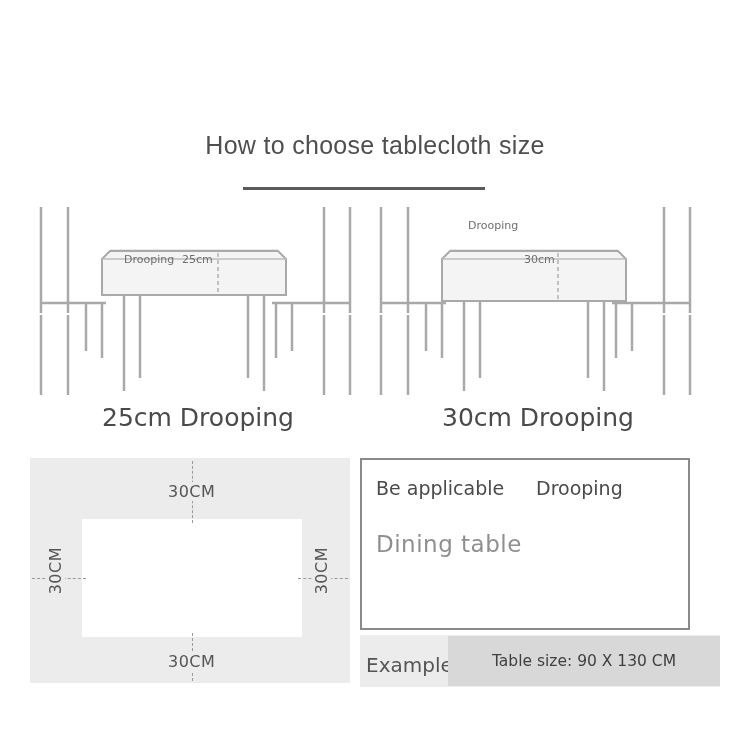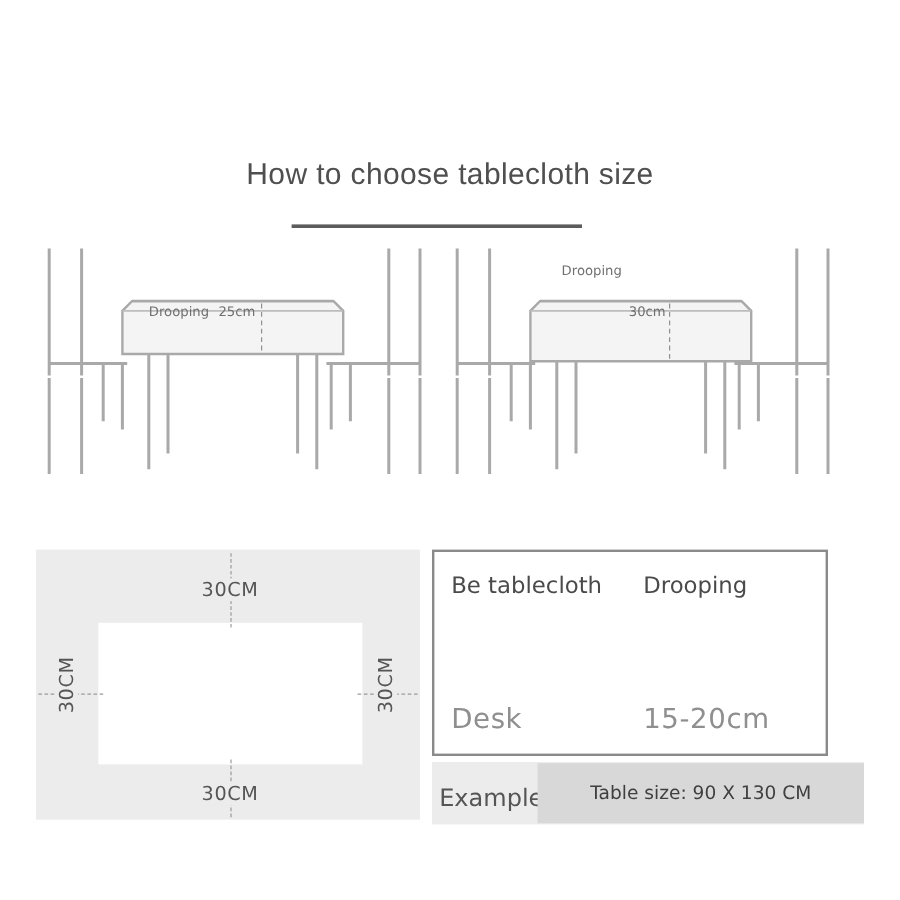--- a/index.html
+++ b/index.html
@@ -223,20 +223,21 @@
         <line x1="74" y1="56" x2="258" y2="56" stroke="#bdbdbd" stroke-width="1.5"></line>
       </g>
 
       <g>
         <line x1="190" y1="50" x2="190" y2="90" stroke="#8f8f8f" stroke-width="1" stroke-dasharray="4,3"></line>
         <text x="36" y="34" class="drooping-text" transform="translate(60,26)">Drooping</text>
         <text x="0" y="0" class="drooping-text" transform="translate(154,60)">25cm</text>
       </g>
     </svg>
   </div>
+  <div class="caption left">25cm Drooping</div>
 
   <div class="scene right">
     <svg width="340" height="200" viewBox="0 0 340 200">
       <g stroke="#a9a9a9" stroke-width="2.5" fill="none">
         <line x1="13" y1="4" x2="13" y2="110"></line>
         <line x1="40" y1="4" x2="40" y2="110"></line>
         <line x1="13" y1="100" x2="78" y2="100"></line>
         <line x1="13" y1="112" x2="13" y2="192"></line>
         <line x1="40" y1="112" x2="40" y2="192"></line>
         <line x1="74" y1="100" x2="74" y2="155"></line>
@@ -262,44 +263,42 @@
         <polygon points="82,48 250,48 258,56 258,98 74,98 74,56" fill="#f4f4f4" stroke="#a9a9a9" stroke-width="2"></polygon>
         <line x1="74" y1="56" x2="258" y2="56" stroke="#bdbdbd" stroke-width="1.5"></line>
       </g>
       <g>
         <line x1="190" y1="50" x2="190" y2="96" stroke="#8f8f8f" stroke-width="1" stroke-dasharray="4,3"></line>
         <text class="drooping-text" transform="translate(100,26)">Drooping</text>
         <text class="drooping-text" transform="translate(156,60)">30cm</text>
       </g>
     </svg>
   </div>
+  <div class="caption right">30cm Drooping</div>
 
   <div class="measure-block"></div>
   <div class="inner-rect"></div>
 
   <div class="dash-v" style="left:192px; top:426px; height:62px;"></div>
   <div class="dash-v" style="left:192px; top:598px; height:48px;"></div>
   <div class="dash-h" style="left:32px; top:543px; width:54px;"></div>
   <div class="dash-h" style="left:298px; top:543px; width:50px;"></div>
 
   <div class="m-label" style="left:168px; top:447px;">30CM</div>
   <div class="m-label" style="left:168px; top:617px;">30CM</div>
   <div class="m-label vert" style="left:46px; top:512px;">30CM</div>
   <div class="m-label vert" style="left:312px; top:512px;">30CM</div>
 
   <div class="appl-table">
     <div class="appl-row appl-head">
-      <div class="c1">Be tablecloth</div>
+      <div class="c1">Be applicable</div>
       <div class="c2">Drooping</div>
     </div>
     <div class="appl-row appl-body">
-    </div>
-    <div class="appl-row appl-body">
-      <div class="c1">Desk</div>
-      <div class="c2">15-20cm</div>
+      <div class="c1">Dining table</div>
     </div>
   </div>
 
   <div class="example-band"></div>
   <div class="example-label">Example</div>
   <div class="example-lines">
     <div>Table size:  90 X 130 CM</div>
   </div>
 
 </div>

